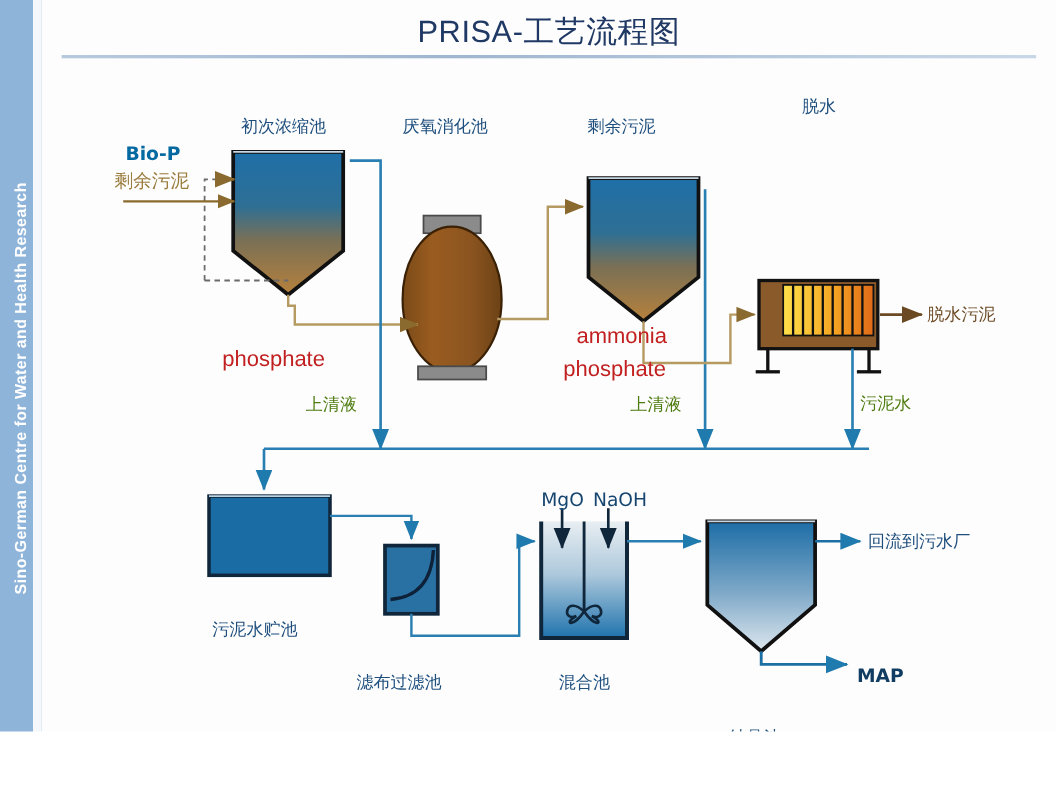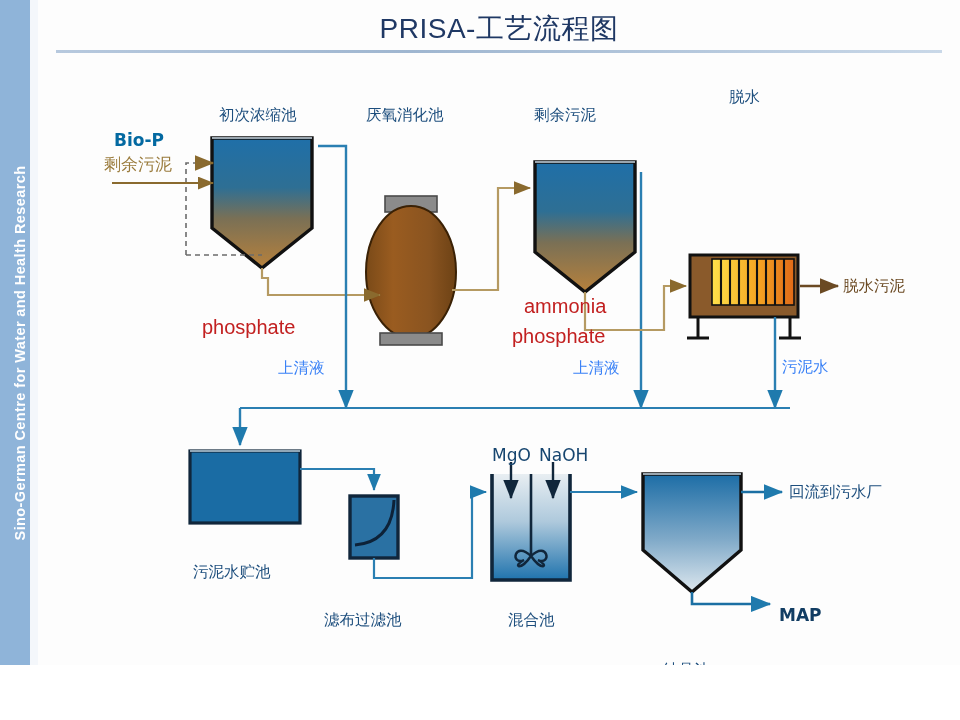--- a/index.html
+++ b/index.html
@@ -72,21 +72,21 @@
     width: 960px; height: 665px; text-decoration: underline;
   }
   .lbl {
     position: absolute;
     white-space: nowrap;
     font-size: 15.5px;
     color: #15446e;
     font-family: "DejaVu Sans", "Liberation Sans", sans-serif;
   }
   .lbl-cn { color: #1d4e7d; }
-  .lbl-blue { color: #3b82f6; }
+  .lbl-blue { color: #4d7c0f; }
   .lbl-red { color: #c22020; font-size: 20px; font-family: "Liberation Sans", sans-serif; }
   .lbl-tan { color: #0369a1; font-weight: bold; }
   .lbl-tan2 { color: #9a7b3c; }
   .lbl-brown { color: #6b4a23; }
   .lbl-bold { font-weight: bold; color: #123d63; }
   .lbl-chem { color: #16456f; font-size: 17px; }
 
   svg.diagram {
     position: absolute; left:0; top:0;
     width: 960px; height: 665px;

